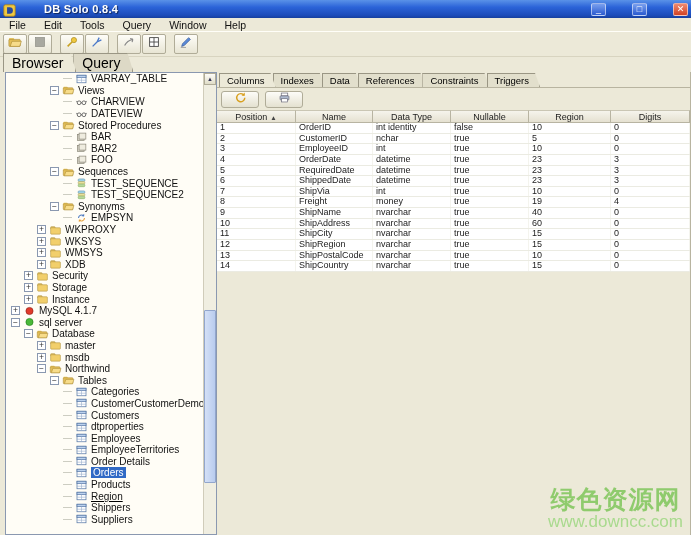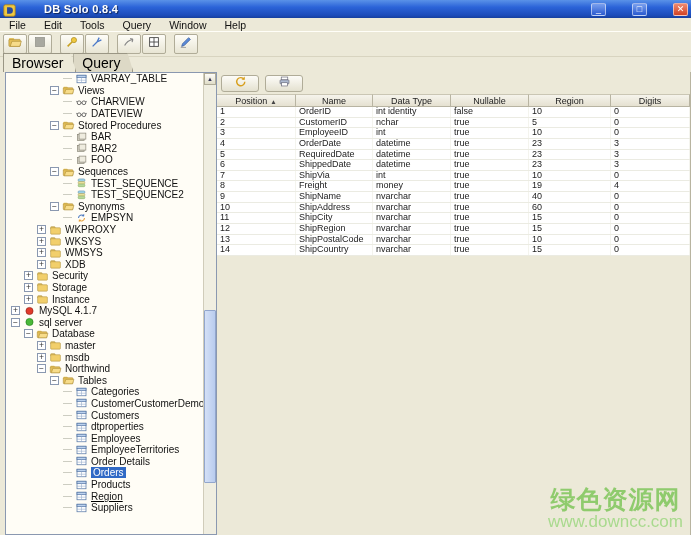--- a/index.html
+++ b/index.html
@@ -576,29 +576,49 @@
         <div class="tree-row" style="padding-left: 56px;">
           <span class="dash"></span>
           <span class="ticon">
             <svg viewBox="0 0 16 16">
               <rect x="2" y="3" width="12" height="10" fill="#fff" stroke="#5a7aa8" stroke-width="1"></rect>
               <rect x="2" y="3" width="12" height="3.2" fill="#bcd2ee" stroke="#5a7aa8" stroke-width="1"></rect>
               <line x1="8" y1="6.2" x2="8" y2="13" stroke="#9ab0cc" stroke-width=".8"></line>
               <line x1="2" y1="9.6" x2="14" y2="9.6" stroke="#9ab0cc" stroke-width=".8"></line>
             </svg>
           </span>
+          <span class="tlabel">Shippers</span>
+        </div>
+        <div class="tree-row" style="padding-left: 56px;">
+          <span class="dash"></span>
+          <span class="ticon">
+            <svg viewBox="0 0 16 16">
+              <rect x="2" y="3" width="12" height="10" fill="#fff" stroke="#5a7aa8" stroke-width="1"></rect>
+              <rect x="2" y="3" width="12" height="3.2" fill="#bcd2ee" stroke="#5a7aa8" stroke-width="1"></rect>
+              <line x1="8" y1="6.2" x2="8" y2="13" stroke="#9ab0cc" stroke-width=".8"></line>
+              <line x1="2" y1="9.6" x2="14" y2="9.6" stroke="#9ab0cc" stroke-width=".8"></line>
+            </svg>
+          </span>
           <span class="tlabel">Suppliers</span>
         </div>
       </div>
     <div class="vscroll">
       <div class="scroll-up">▲</div>
       <div class="scroll-thumb"></div>
     </div>
   </div>
   <div class="right-panel">
+    <div class="detailtabs" id="detailtabs">
+        <span class="xtab active">Columns</span>
+        <span class="xtab">Indexes</span>
+        <span class="xtab">Data</span>
+        <span class="xtab">References</span>
+        <span class="xtab">Constraints</span>
+        <span class="xtab">Triggers</span>
+      </div>
     <div class="detail-toolbar" id="detailtoolbar">
         <span class="dbtn">
           <span><svg viewBox="0 0 16 16">
               <path d="M12.5 5.5a5 5 0 1 0 .8 2.8" fill="none" stroke="#d8a020" stroke-width="1.8"></path>
               <path d="M13.2 1.8v4h-4z" fill="#d8a020"></path>
             </svg></span>
         </span>
         <span class="dbtn">
           <span><svg viewBox="0 0 16 16">
               <rect x="4" y="2.5" width="8" height="3.5" fill="#fff" stroke="#667" stroke-width=".8"></rect>

